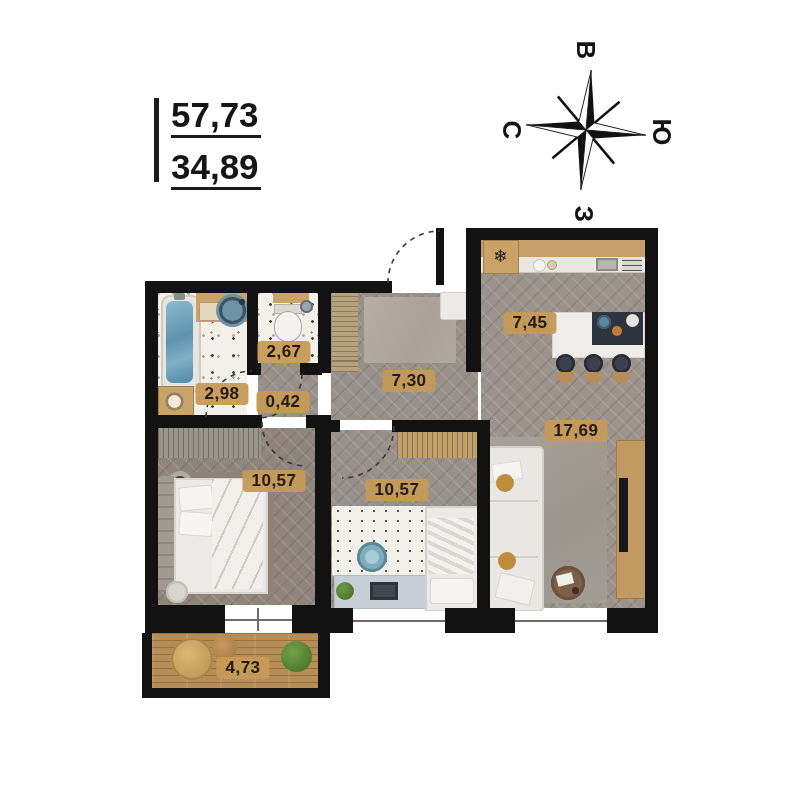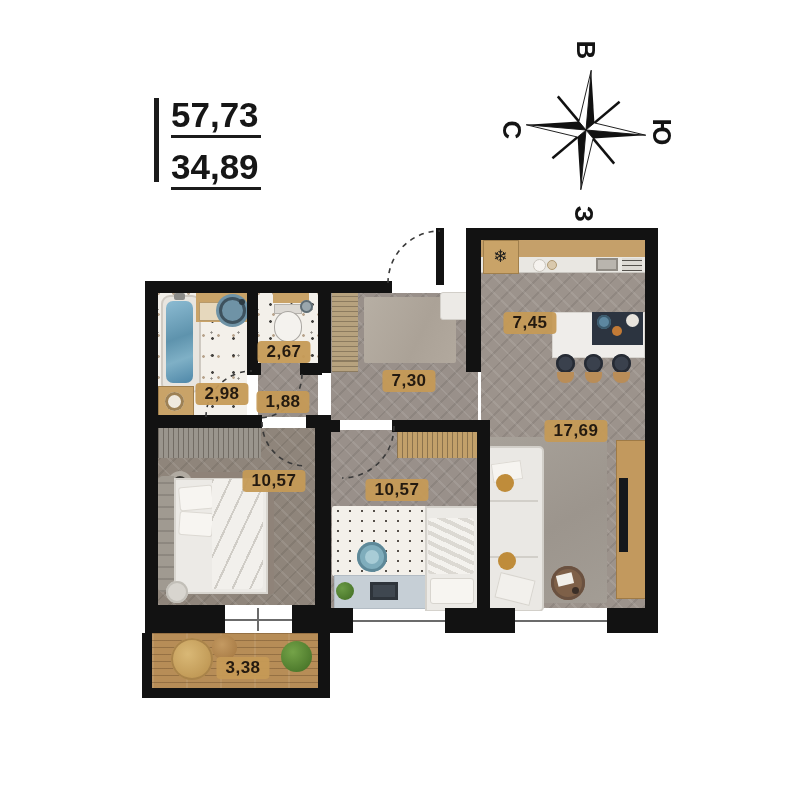--- a/index.html
+++ b/index.html
@@ -207,21 +207,21 @@
     <svg class="arcs" width="800" height="800" viewBox="0 0 800 800">
       <path d="M 388 283 A 52 52 0 0 1 440 231" fill="none" stroke="#3a3a3a" stroke-width="1.6" stroke-dasharray="5 5"></path>
       <path d="M 206 417 A 46 46 0 0 1 252 371" fill="none" stroke="#3a3a3a" stroke-width="1.6" stroke-dasharray="5 5"></path>
       <path d="M 302 374 A 44 44 0 0 1 258 418" fill="none" stroke="#3a3a3a" stroke-width="1.6" stroke-dasharray="5 5"></path>
       <path d="M 262 422 A 44 44 0 0 0 306 466" fill="none" stroke="#3a3a3a" stroke-width="1.6" stroke-dasharray="5 5"></path>
       <path d="M 394 426 A 52 52 0 0 1 342 478" fill="none" stroke="#3a3a3a" stroke-width="1.6" stroke-dasharray="5 5"></path>
     </svg>
 
     <div class="pill" style="left:222px;top:394px;">2,98</div>
     <div class="pill" style="left:284px;top:352px;">2,67</div>
-    <div class="pill" style="left:283px;top:402px;">1,88</div>
+    <div class="pill" style="left:283px;top:402px;">0,42</div>
     <div class="pill" style="left:409px;top:381px;">7,30</div>
     <div class="pill" style="left:530px;top:323px;">7,45</div>
     <div class="pill" style="left:576px;top:431px;">17,69</div>
     <div class="pill" style="left:274px;top:481px;">10,57</div>
     <div class="pill" style="left:397px;top:490px;">10,57</div>
-    <div class="pill" style="left:243px;top:668px;">3,38</div>
+    <div class="pill" style="left:243px;top:668px;">4,73</div>
   </div>
 </div>
 
 </body></html>

